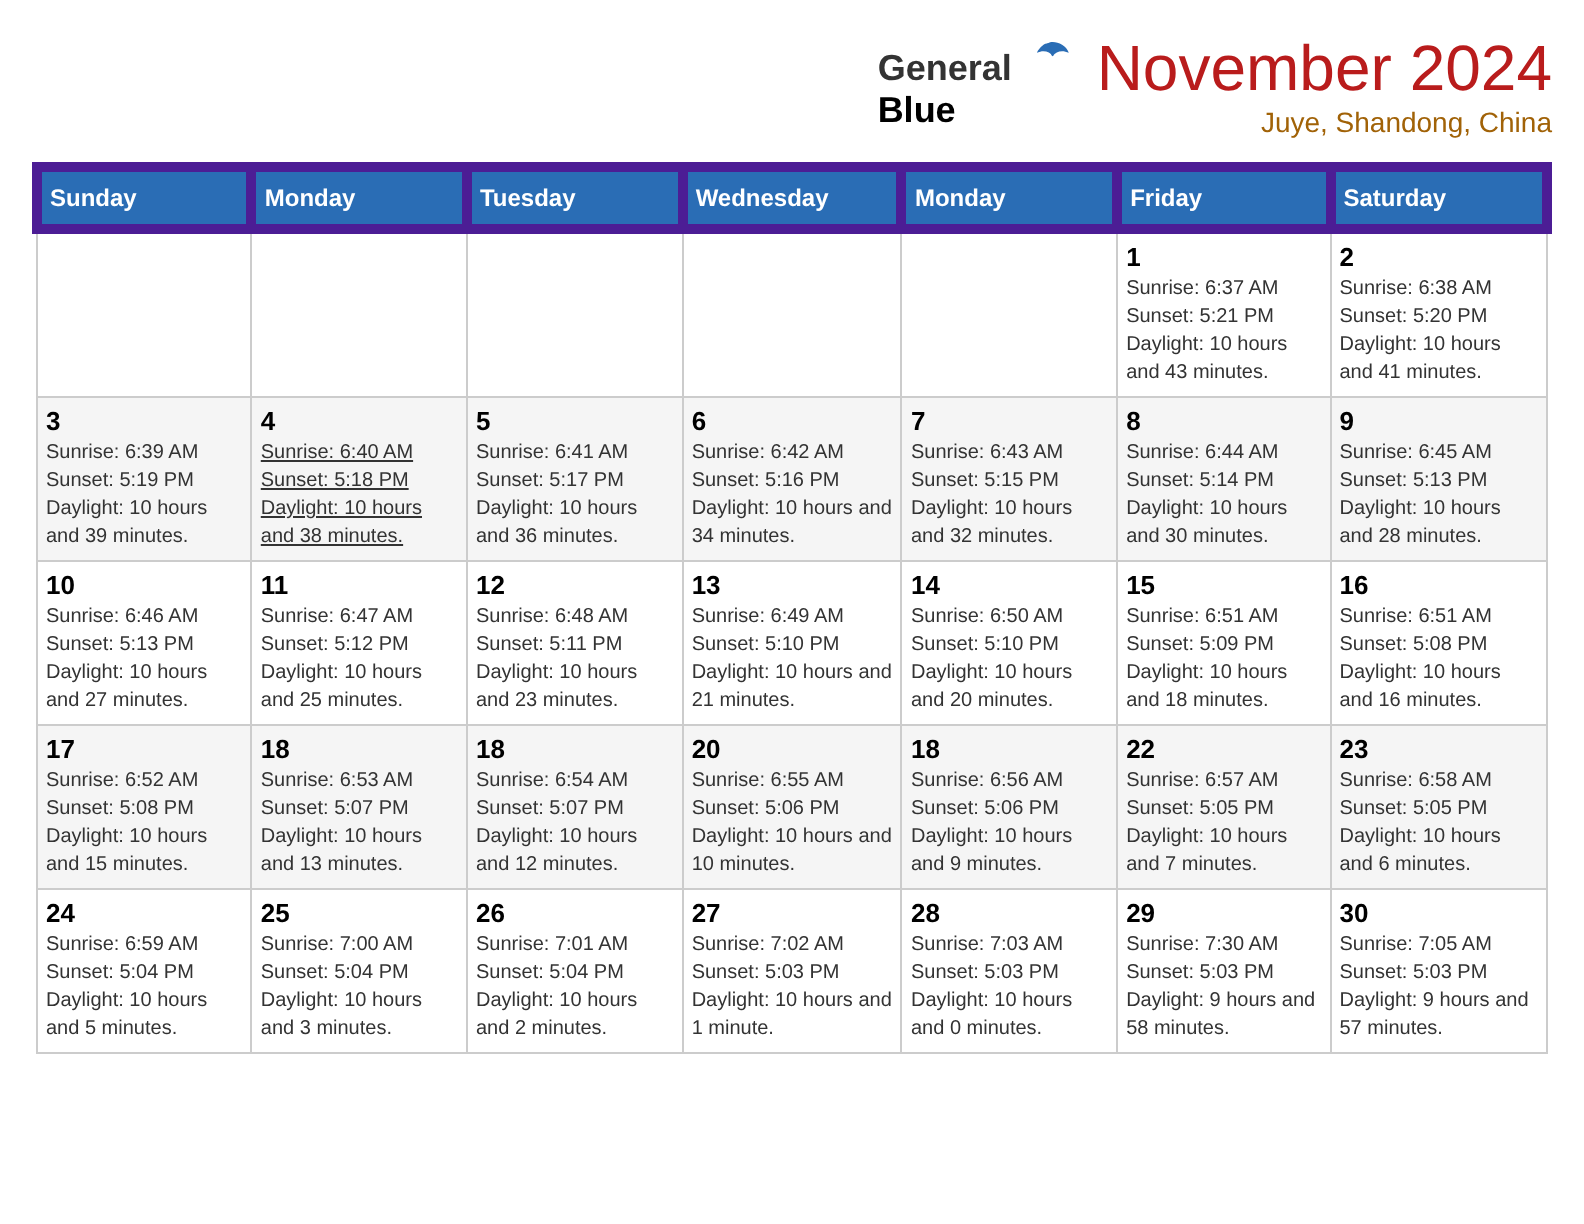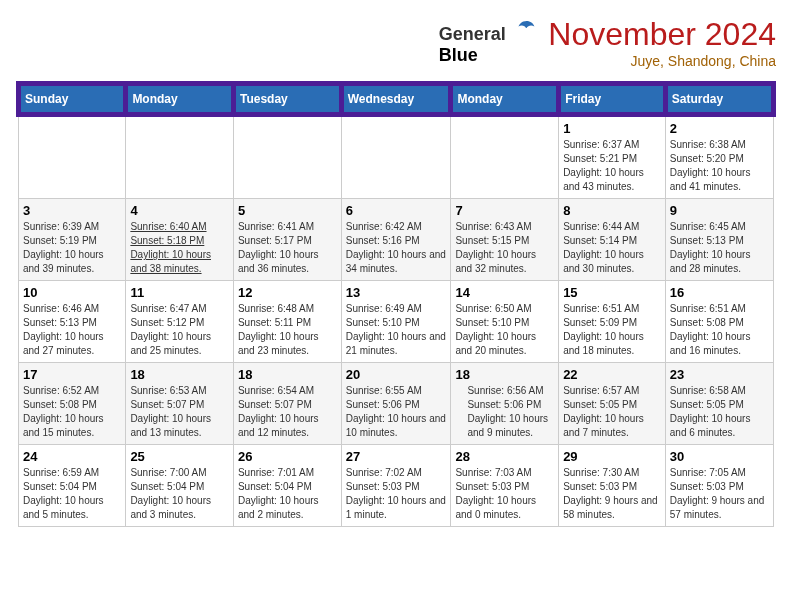--- a/index.html
+++ b/index.html
@@ -249,21 +249,21 @@
 Daylight: 10 hours and 12 minutes.</div>
         </td>
         <td>
           <span class="day-number">20</span>
           <div class="day-info" style="white-space: pre-line;">Sunrise: 6:55 AM
 Sunset: 5:06 PM
 Daylight: 10 hours and 10 minutes.</div>
         </td>
         <td>
           <span class="day-number">18</span>
-          <div class="day-info" style="white-space: pre-line; margin-left: 12px;">Sunrise: 6:56 AM
+          <div class="day-info" style="white-space: pre-line;">Sunrise: 6:56 AM
 Sunset: 5:06 PM
 Daylight: 10 hours and 9 minutes.</div>
         </td>
         <td>
           <span class="day-number">22</span>
           <div class="day-info" style="white-space: pre-line;">Sunrise: 6:57 AM
 Sunset: 5:05 PM
 Daylight: 10 hours and 7 minutes.</div>
         </td>
         <td>

